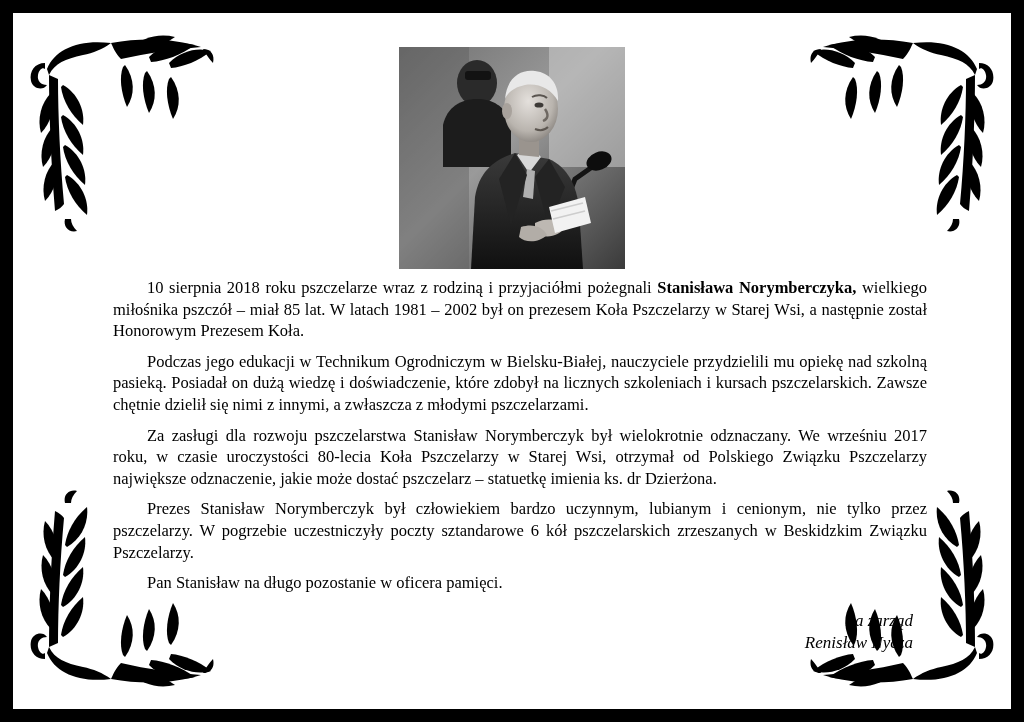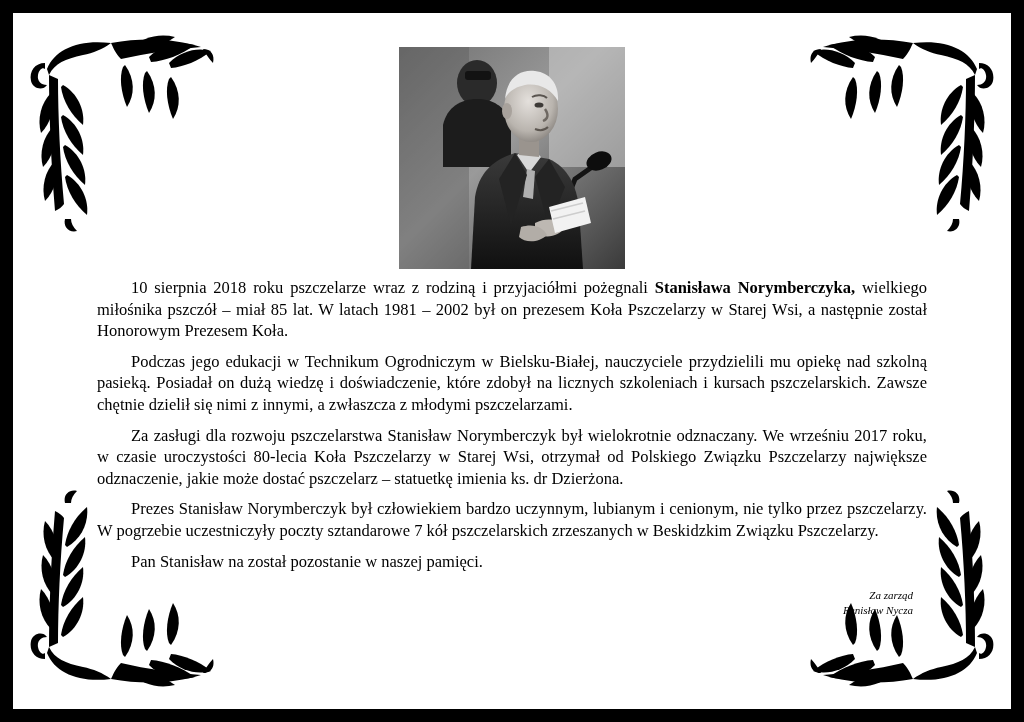--- a/index.html
+++ b/index.html
@@ -73,35 +73,35 @@
   .photo svg { display:block; width:100%; height:100%; }
 
   
   .content {
     position: absolute;
     left: 78px;
     right: 78px;
     top: 258px;
   }
   .para {
-    margin: 0 0 9px 0;
+    margin: 0 0 9px 16px;
     font-size: 16.5px;
     line-height: 1.31;
     text-align: justify;
     text-indent: 34px;
     color: #000000;
     hyphens: none;
   }
   .para:last-of-type { margin-bottom: 0; }
   .para b { font-weight: bold; }
 
   .signature {
     margin-top: 16px;
     text-align: right;
-    font-size: 11px;
+    font-size: 17px;
     line-height: 1.3;
     font-style: italic;
     padding-right: 14px;
   }
   .signature div { white-space: nowrap; }
 </style>
 </head>
 <body>
 
 <div class="page">
@@ -275,22 +275,22 @@
             <path d="M154,172 L186,164" stroke="#cdcdcd" stroke-width="1.5"></path>
             <path d="M122,180 C134,176 144,180 148,188 C140,196 126,196 120,190 Z" fill="#b2ada7"></path>
           </svg>
         </div>
       </div>
 
       <div class="content">
         <p class="para"><span>10 sierpnia 2018 roku pszczelarze wraz z rodziną i przyjaciółmi pożegnali </span><b>Stanisława Norymberczyka,</b><span> wielkiego miłośnika pszczół – miał 85 lat. W latach 1981 – 2002 był on prezesem Koła Pszczelarzy w Starej Wsi, a następnie został Honorowym Prezesem Koła.</span></p>
         <p class="para"><span>Podczas jego edukacji w Technikum Ogrodniczym w Bielsku-Białej, nauczyciele przydzielili mu opiekę nad szkolną pasieką. Posiadał on dużą wiedzę i doświadczenie, które zdobył na licznych szkoleniach i kursach pszczelarskich. Zawsze chętnie dzielił się nimi z innymi, a zwłaszcza z młodymi pszczelarzami.</span></p>
         <p class="para"><span>Za zasługi dla rozwoju pszczelarstwa Stanisław Norymberczyk był wielokrotnie odznaczany. We wrześniu 2017 roku, w czasie uroczystości 80-lecia Koła Pszczelarzy w Starej Wsi, otrzymał od Polskiego Związku Pszczelarzy największe odznaczenie, jakie może dostać pszczelarz – statuetkę imienia ks. dr Dzierżona.</span></p>
-        <p class="para"><span>Prezes Stanisław Norymberczyk był człowiekiem bardzo uczynnym, lubianym i cenionym, nie tylko przez pszczelarzy. W pogrzebie uczestniczyły poczty sztandarowe 7 kół pszczelarskich zrzeszanych w Beskidzkim Związku Pszczelarzy.</span></p>
-        <p class="para"><span>Pan Stanisław na został pozostanie w naszej pamięci.</span></p>
+        <p class="para"><span>Prezes Stanisław Norymberczyk był człowiekiem bardzo uczynnym, lubianym i cenionym, nie tylko przez pszczelarzy. W pogrzebie uczestniczyły poczty sztandarowe 6 kół pszczelarskich zrzeszanych w Beskidzkim Związku Pszczelarzy.</span></p>
+        <p class="para"><span>Pan Stanisław na długo pozostanie w oficera pamięci.</span></p>
 
         <div class="signature">
           <div>Za zarząd</div>
           <div>Renisław Nycza</div>
         </div>
       </div>
 
     </div>
   </div>
 </div>

